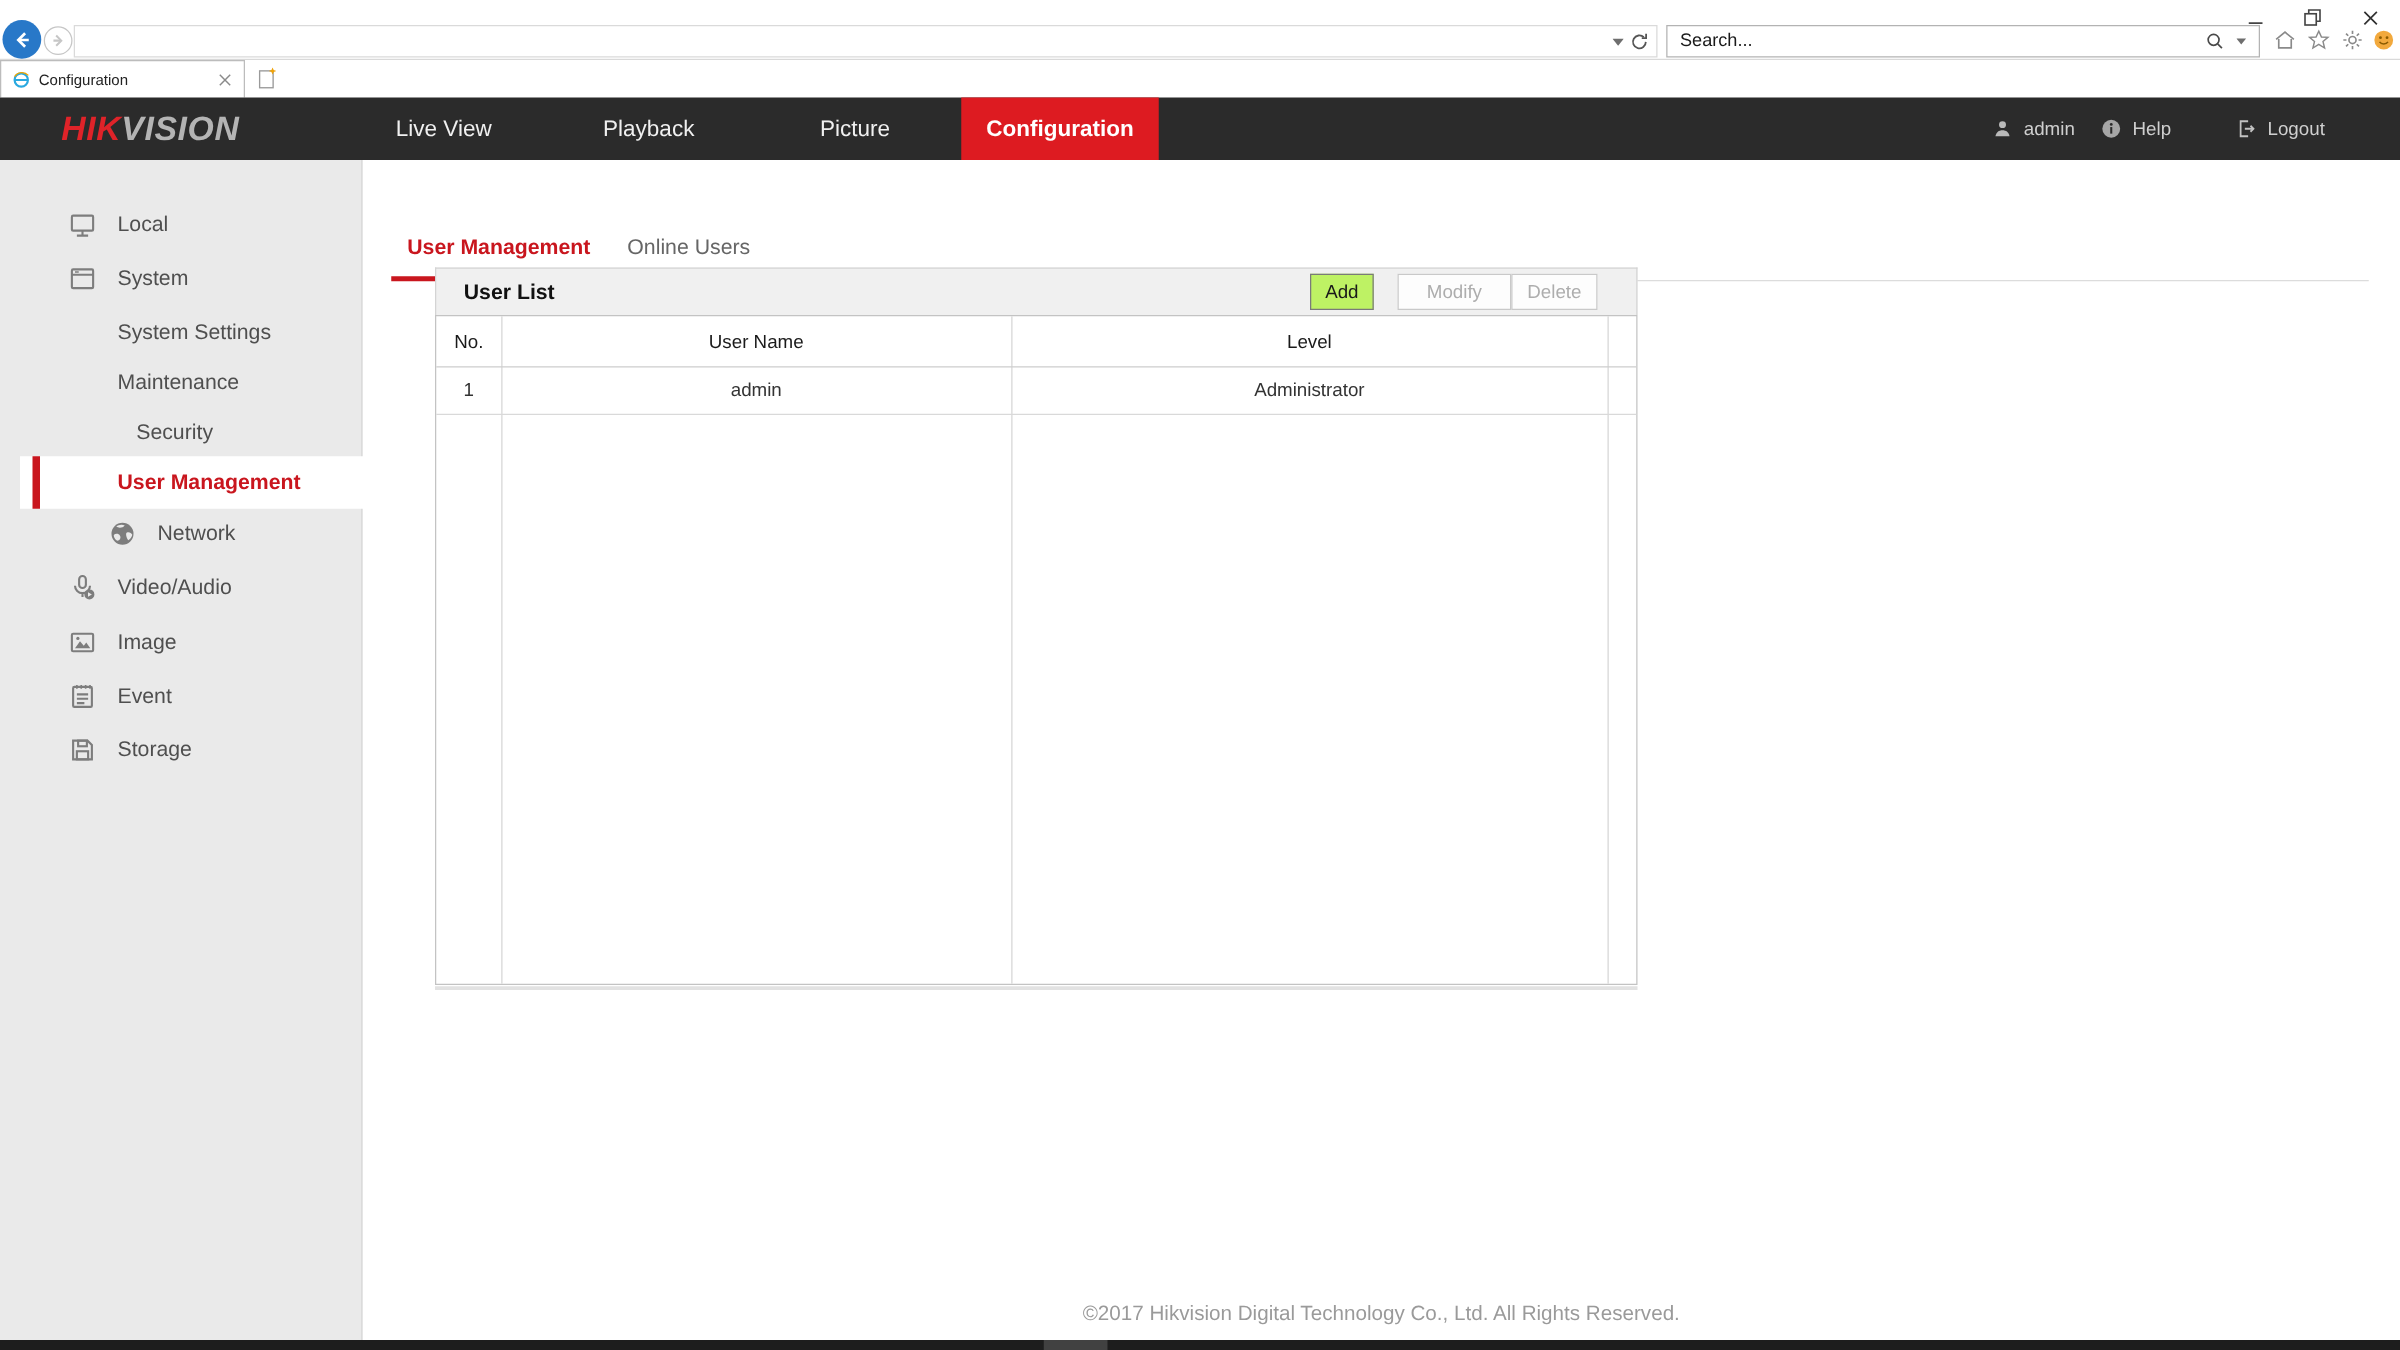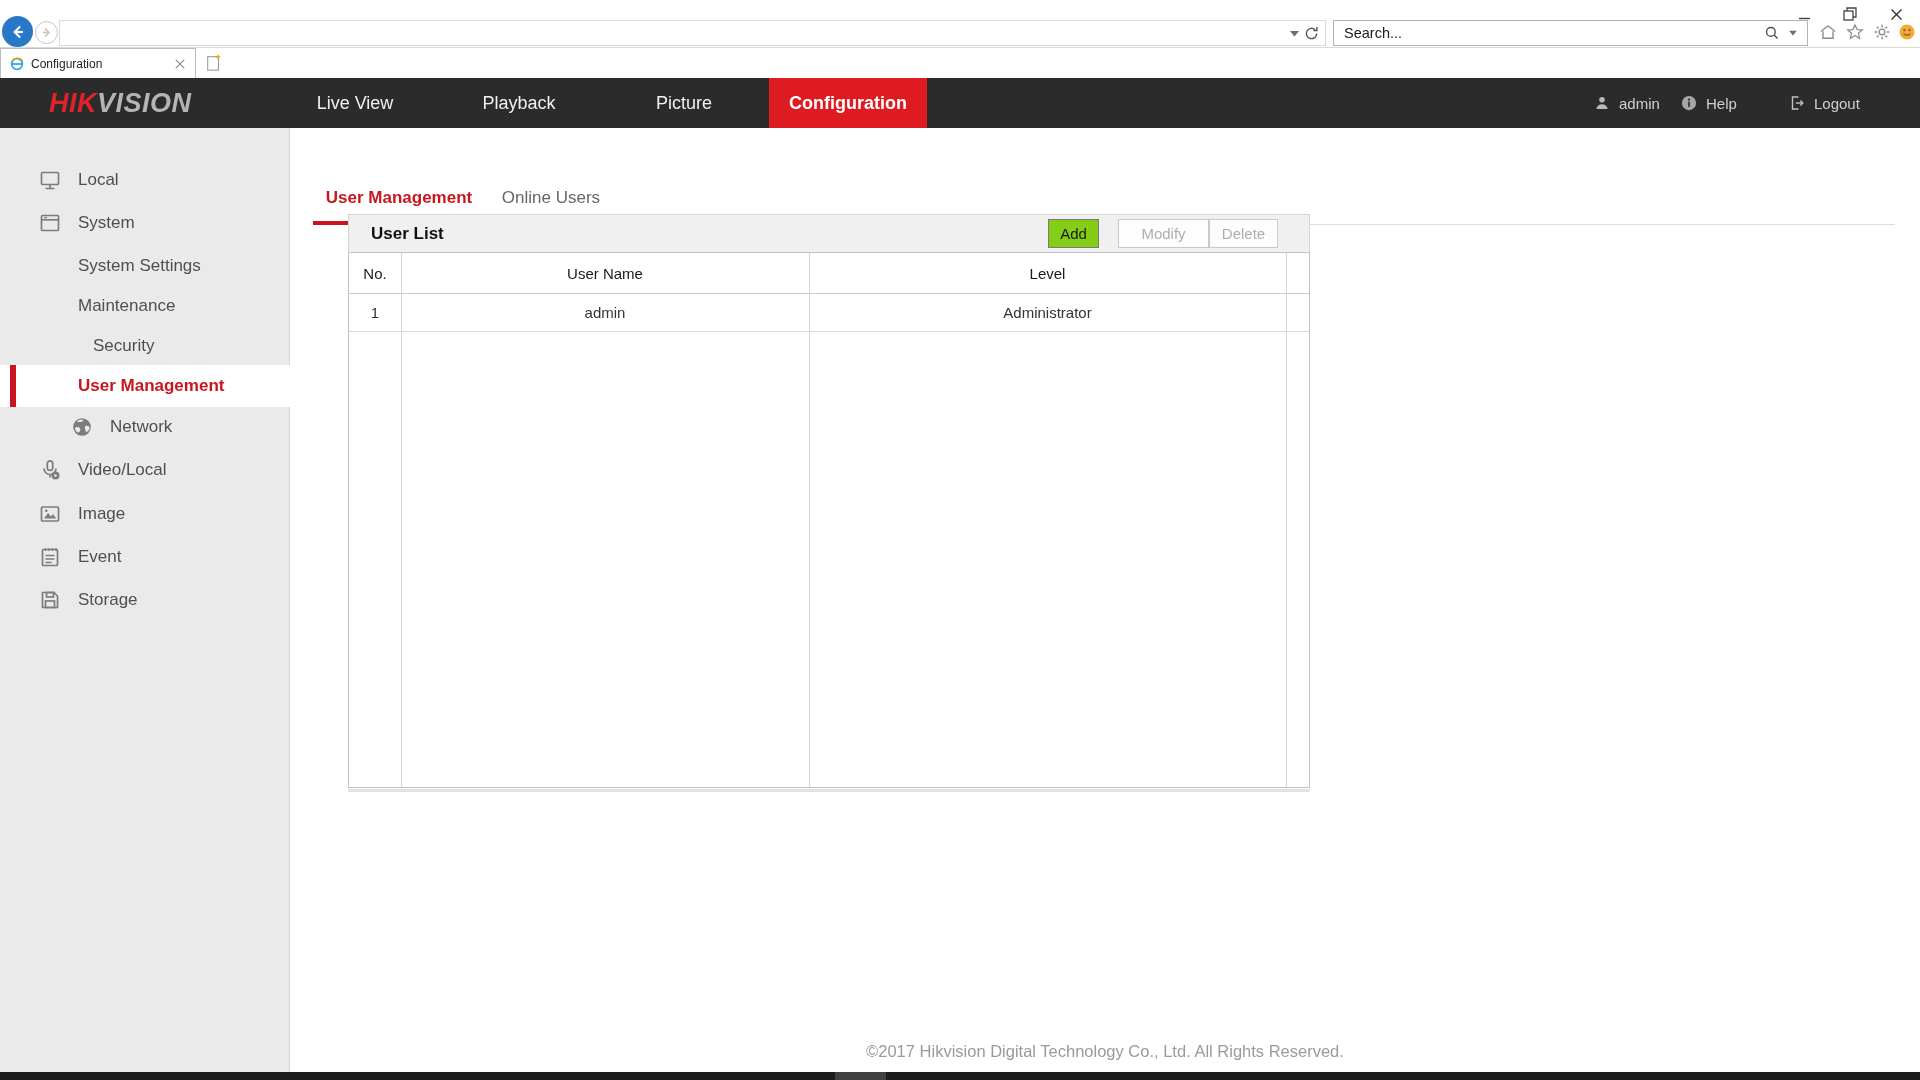--- a/index.html
+++ b/index.html
@@ -34,36 +34,36 @@
   .navbar { position:absolute; left:0; top:78px; width:1920px; height:50px; background:#2b2b2b; }
   .logo { position:absolute; left:49px; top:0; height:50px; display:flex; align-items:center; font-style:italic; font-weight:bold; font-size:27px; letter-spacing:0.5px; }
   .logo .p1 { color:#e02329; }
   .logo .p2 { color:#b4b4b4; }
   .nav-item { position:absolute; top:0; height:50px; display:flex; align-items:center; justify-content:center; color:#f0f0f0; font-size:18px; cursor:pointer; }
   .nav-item.active { background:#dd1b21; font-weight:bold; color:#fff; }
   .nav-right-item { position:absolute; top:0; height:50px; display:flex; align-items:center; gap:8px; color:#cfcfcf; font-size:15px; cursor:pointer; }
 
   
   .sidebar { position:absolute; left:0; top:128px; width:290px; height:944px; background:#eaeaea; border-right:1px solid #d6d6d6; }
-  .side-item { position:absolute; left:0; width:329px; height:42px; display:flex; align-items:center; font-size:17px; color:#4f4f4f; cursor:pointer; }
+  .side-item { position:absolute; left:16px; width:329px; height:42px; display:flex; align-items:center; font-size:17px; color:#4f4f4f; cursor:pointer; }
   .side-item .icon { position:absolute; left:38px; width:24px; height:24px; }
   .side-item .lbl { position:absolute; left:78px; }
   .side-item.selected { background:#fff; }
   .side-item.selected .lbl { color:#c9161e; font-weight:bold; }
   .side-item.selected .bar { position:absolute; left:10px; top:0; width:6px; height:42px; background:#c9161e; }
 
   
   .content-tab { position:absolute; top:188px; height:34px; display:flex; align-items:flex-start; justify-content:center; font-size:17px; color:#666; cursor:pointer; }
   .content-tab.active { color:#c9161e; font-weight:bold; }
   .tab-underline { position:absolute; left:313px; top:221px; width:172px; height:4px; background:#c9161e; }
   .tab-divider { position:absolute; left:485px; top:224px; width:1410px; height:1px; background:#dcdcdc; }
 
   .panel-header { position:absolute; left:348px; top:214px; width:962px; height:38px; background:#f0f0f0; border:1px solid #d4d4d4; border-bottom:none; display:flex; align-items:center; }
   .panel-title { margin-left:22px; font-size:17px; font-weight:bold; color:#111; }
-  .btn { position:absolute; top:4px; height:29px; background:#84cc16; border:1px solid #7a7a7a; color:#1a1a1a; font-size:15px; font-family:"Liberation Sans",sans-serif; cursor:pointer; }
+  .btn { position:absolute; top:4px; height:29px; background:#bef264; border:1px solid #7a7a7a; color:#1a1a1a; font-size:15px; font-family:"Liberation Sans",sans-serif; cursor:pointer; }
   .btn.disabled { border-color:#c9c9c9; color:#adadad; background:#fdfdfd; }
 
   .user-table { position:absolute; left:348px; top:252px; width:962px; height:536px; background:#fff; border:1px solid #c3c3c3; }
   .vline { position:absolute; top:0; width:1px; height:534px; background:#d6d6d6; }
   .hline { position:absolute; left:0; width:960px; height:1px; background:#cdcdcd; }
   .cell { position:absolute; display:flex; align-items:center; justify-content:center; font-size:15px; color:#1a1a1a; }
   .table-shadow { position:absolute; left:348px; top:789px; width:962px; height:3px; background:#e2e2e2; }
 
   .footer { position:absolute; left:290px; top:1042px; width:1630px; text-align:center; font-size:16.5px; color:#9a9a9a; }
 
@@ -290,21 +290,21 @@
     </div>
     <div class="side-item" style="top:321px;">
       <span class="icon">
         <svg width="24" height="24" viewBox="0 0 24 24" stroke="#7d7d7d" stroke-width="1.7" fill="none">
             <rect x="9.3" y="2.8" width="5.4" height="9.6" rx="2.7"></rect>
             <path d="M6 10.5a6 6 0 0 0 12 0M12 16.5v3"></path>
             <circle cx="17.5" cy="17.5" r="4" fill="#7d7d7d" stroke="none"></circle>
             <path d="M16.4 15.7l3.1 1.8-3.1 1.8z" fill="#eaeaea" stroke="none"></path>
           </svg>
       </span>
-      <span class="lbl">Video/Local</span>
+      <span class="lbl">Video/Audio</span>
     </div>
     <div class="side-item" style="top:365px;">
       <span class="icon">
         <svg width="24" height="24" viewBox="0 0 24 24">
             <rect x="3.5" y="5" width="17" height="14" rx="1" stroke="#7d7d7d" stroke-width="1.7" fill="none"></rect>
             <path d="M6 16.5l4-5.5 3 3.6 2-2.6 3.2 4.5z" fill="#7d7d7d"></path>
             <circle cx="8.3" cy="8.7" r="1.3" fill="#7d7d7d"></circle>
           </svg>
       </span>
       <span class="lbl">Image</span>

